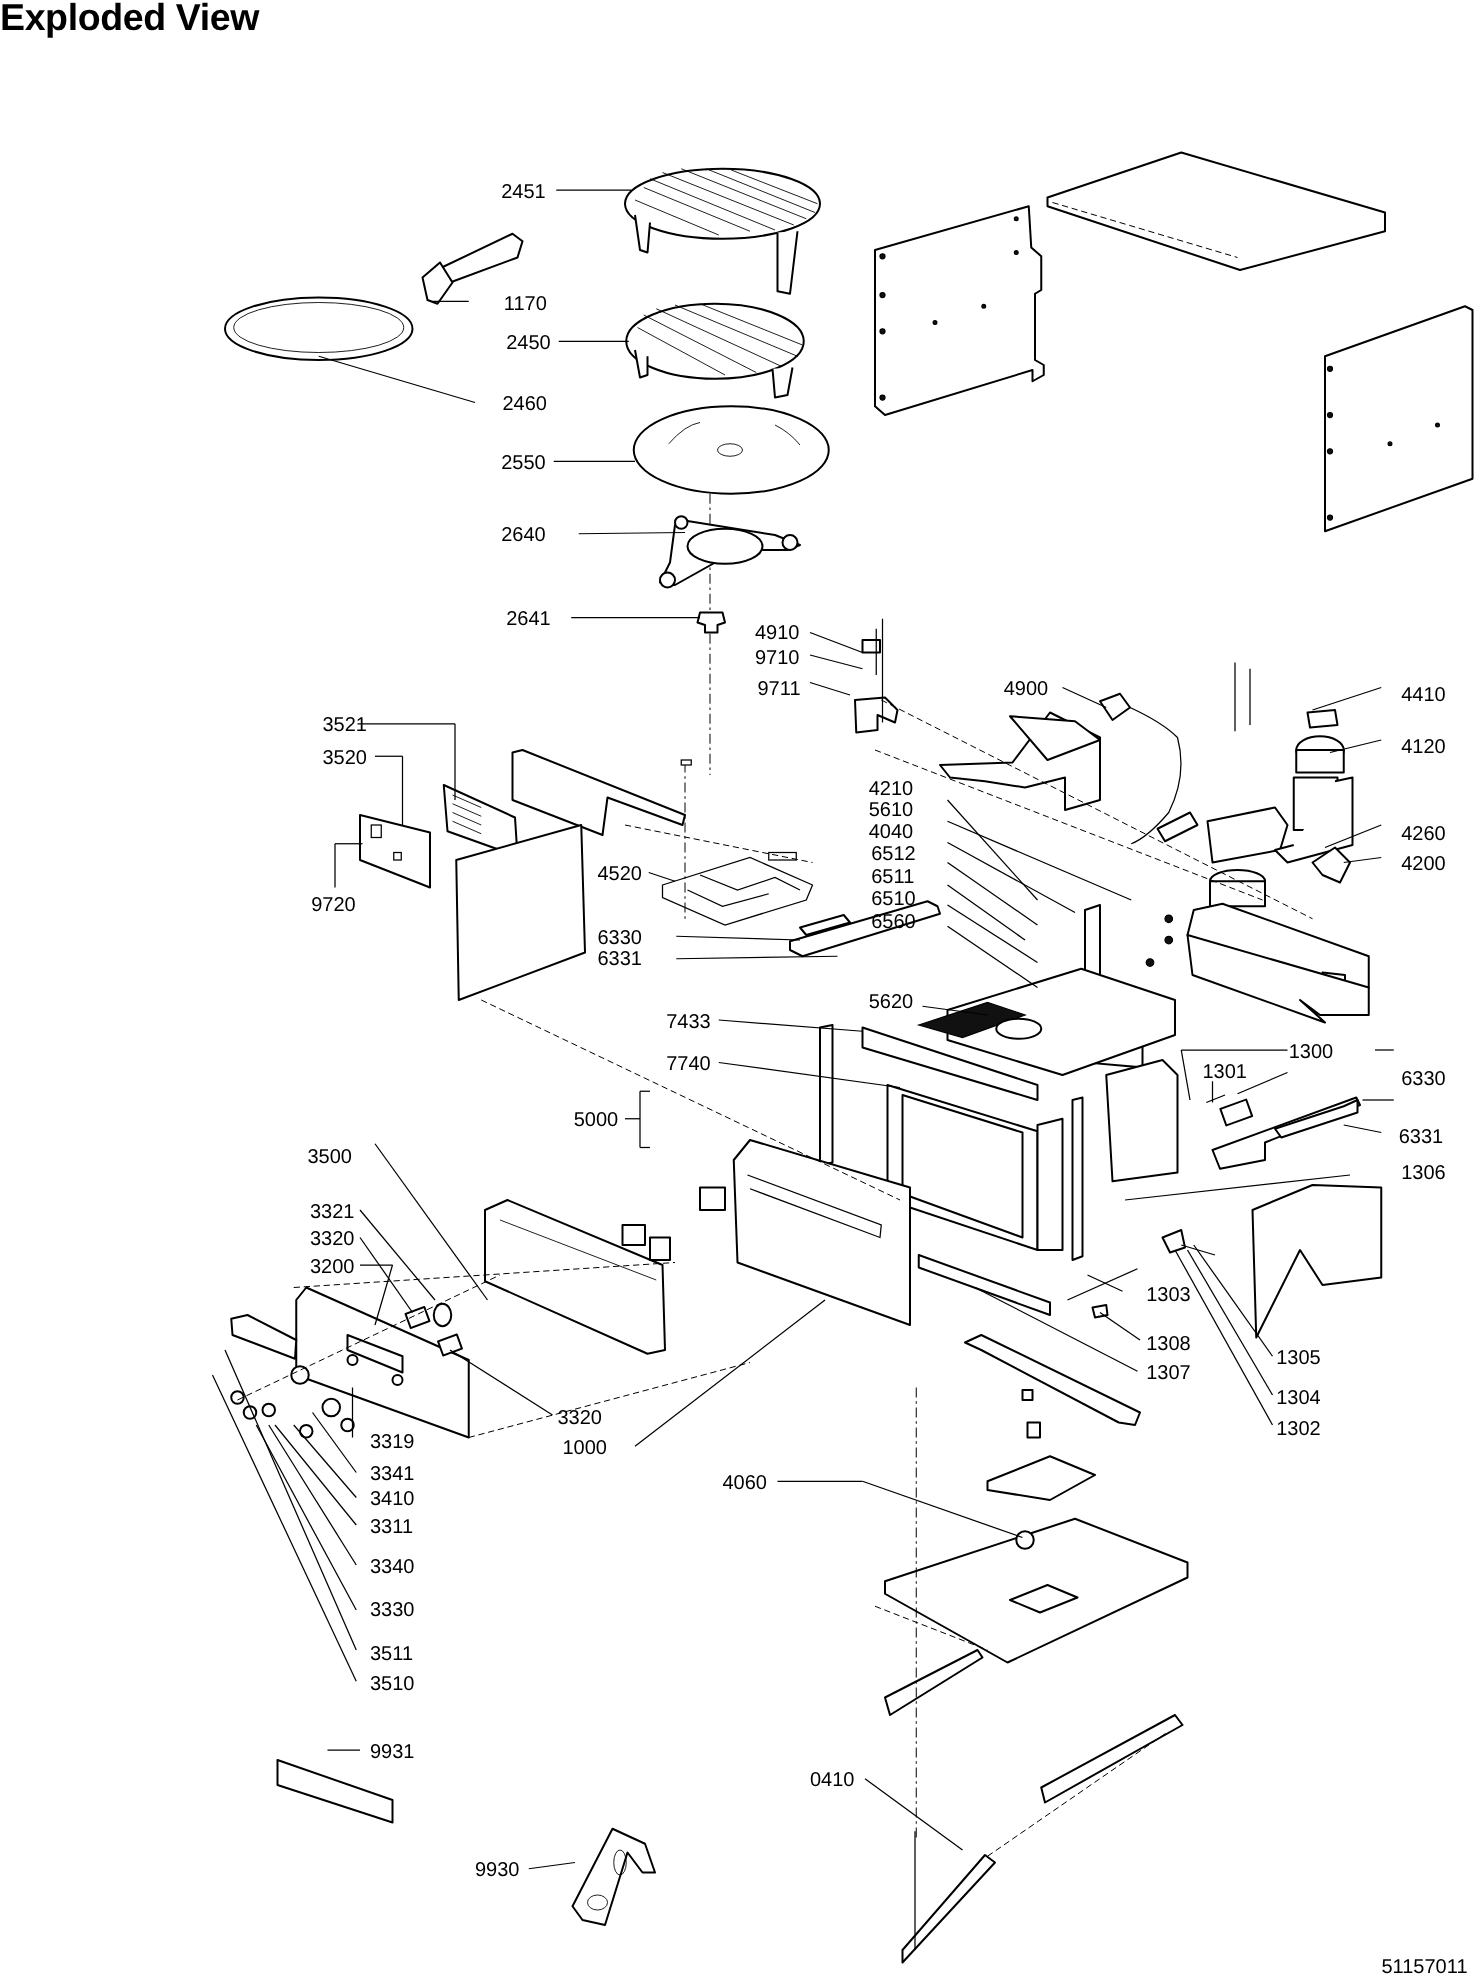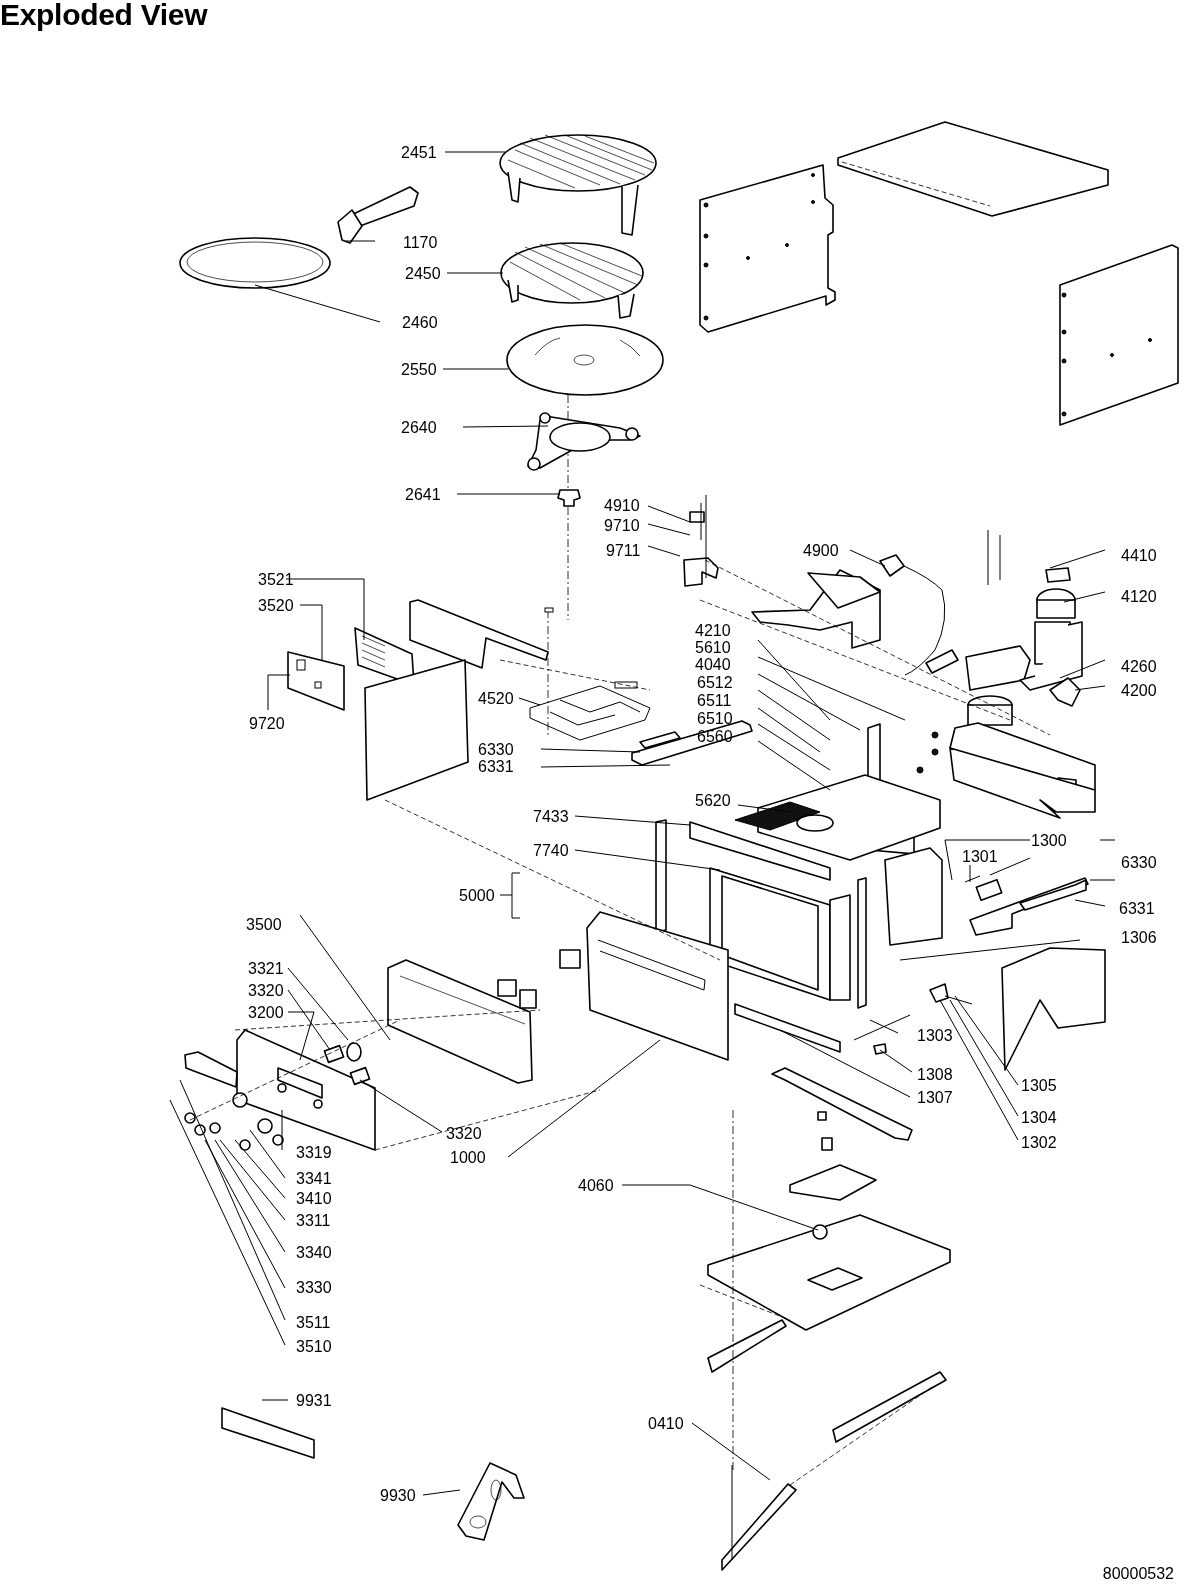--- a/index.html
+++ b/index.html
@@ -433,13 +433,13 @@
     <text class="lbl" x="296" y="1293">3330</text>
     <text class="lbl" x="296" y="1328">3511</text>
     <text class="lbl" x="296" y="1352">3510</text>
     <text class="lbl" x="578" y="1191">4060</text>
     <text class="lbl" x="296" y="1406">9931</text>
     <text class="lbl" x="648" y="1429">0410</text>
     <text class="lbl" x="380" y="1501">9930</text>
   </g>
 </svg>
 
-<div class="docno">80000532</div>
+<div class="docno">51157011</div>
 
 </body></html>

